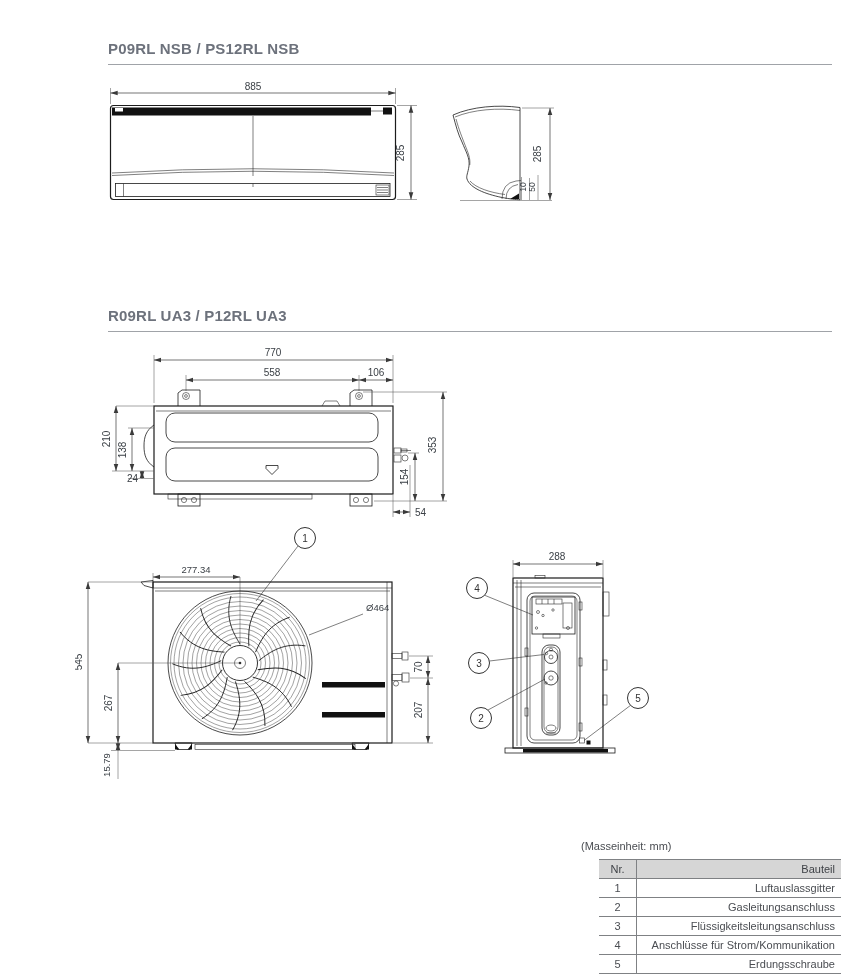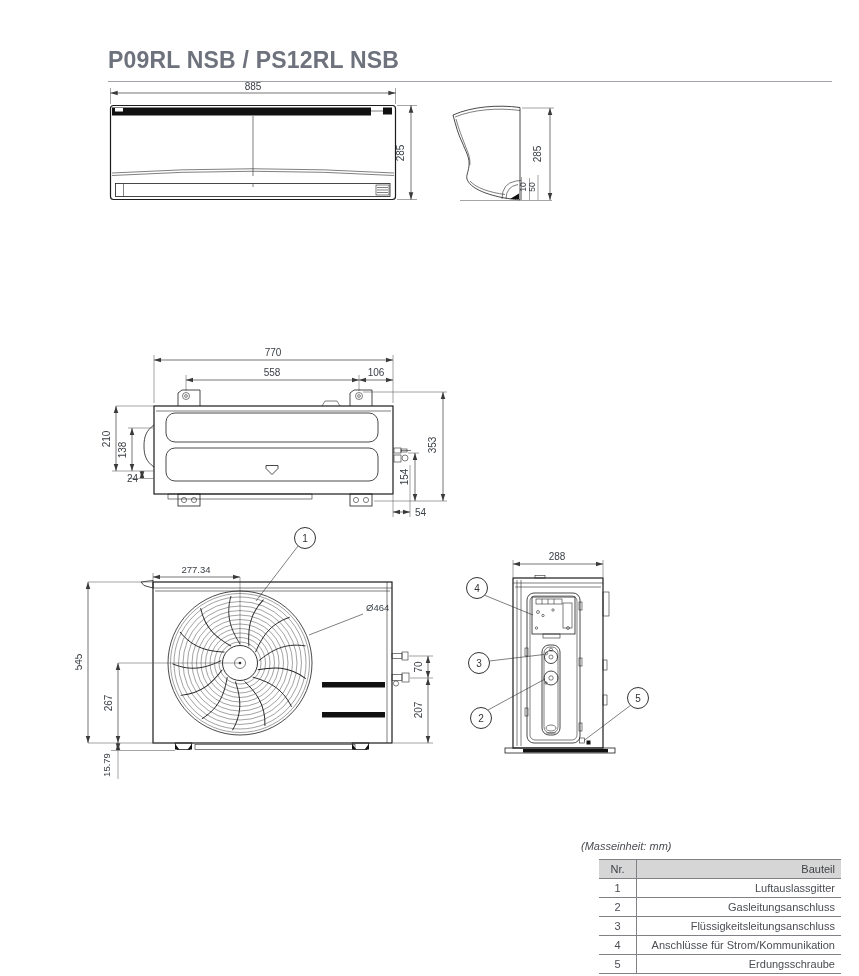--- a/index.html
+++ b/index.html
@@ -1,36 +1,36 @@
 <!DOCTYPE html>
 <html><head>
 <meta charset="utf-8">
 <style>
   html,body{margin:0;padding:0;background:#fff;}
   .page{position:relative;width:859px;height:976px;background:#ffffff;overflow:hidden;
         font-family:"Liberation Sans",sans-serif;}
-  .sec-title{position:absolute;left:108px;width:724px;font-size:23px;font-weight:600;
+  .sec-title{position:absolute;left:108px;width:724px;font-size:15px;font-weight:600;
              color:#6d727c;letter-spacing:.2px;padding-bottom:7px;border-bottom:1px solid #a0a3a8;}
   .abs{position:absolute;}
   
   .ol{fill:none;stroke:#1c1c1c;stroke-width:1.2;}
   .ol2{fill:none;stroke:#1c1c1c;stroke-width:0.8;}
   .tl{fill:none;stroke:#2a2a2a;stroke-width:0.6;}
   .ring{fill:none;stroke:#303030;stroke-width:0.45;}
   .spk{fill:none;stroke:#222;stroke-width:0.9;}
   .xl{fill:none;stroke:#5a5a5a;stroke-width:0.55;}
   .dl{fill:none;stroke:#3a3a3a;stroke-width:0.7;}
   .dim{font-family:"Liberation Sans",sans-serif;font-size:10px;fill:#3b4046;}
   .dim-s{font-family:"Liberation Sans",sans-serif;font-size:8.5px;fill:#3b4046;}
   .dim-m{font-family:"Liberation Sans",sans-serif;font-size:9.5px;fill:#3b4046;}
   .blk{fill:#111;stroke:none;}
   .co{fill:#ffffff;stroke:#333;stroke-width:1;}
   .cot{font-family:"Liberation Sans",sans-serif;font-size:10px;fill:#333;}
   
-  .units-note{font-size:11px;color:#4a4d52;margin:0 0 7px 0;font-style:italic;}
+  .units-note{font-size:11px;color:#4a4d52;margin:0 0 7px 0;}
   .parts{border-collapse:collapse;margin-left:18px;}
   .parts th,.parts td{font-size:11px;height:18px;border-top:1px solid #7f8184;
         border-bottom:1px solid #7f8184;padding:0 6px;color:#4a4d52;}
   .parts th{background:#d6d6d6;color:#3f4247;font-weight:400;}
   .col-nr{width:26px;text-align:center;border-right:1px solid #7f8184;}
   .col-bt{width:196px;text-align:right;}
   .parts th.col-bt{text-align:right;}
 </style>
 </head>
 <body>
@@ -98,20 +98,21 @@
     <line class="xl" x1="98" y1="93" x2="98" y2="118"></line>
     <text class="dim-s" x="85.5" y="105" text-anchor="middle" transform="rotate(-90 85.5 105)">10</text>
     <text class="dim-s" x="94.5" y="105" text-anchor="middle" transform="rotate(-90 94.5 105)">50</text>
     <line class="xl" x1="20" y1="118.5" x2="112" y2="118.5"></line>
 
     <line class="xl" x1="82" y1="26" x2="114" y2="26"></line>
     <line class="dl" x1="110" y1="26" x2="110" y2="118" marker-start="url(#ar)" marker-end="url(#ar)"></line>
     <text class="dim" x="101" y="72" text-anchor="middle" transform="rotate(-90 101 72)">285</text>
   </svg>
 
+  <h2 class="sec-title" style="top:295px">R09RL UA3 / P12RL UA3</h2>
 
   <svg class="abs" style="left:100px;top:345px" width="370" height="195" viewBox="0 0 370 195">
 
     <line class="xl" x1="54" y1="10" x2="54" y2="58"></line>
     <line class="xl" x1="293" y1="10" x2="293" y2="58"></line>
     <line class="dl" x1="54" y1="15" x2="293" y2="15" marker-start="url(#ar)" marker-end="url(#ar)"></line>
     <text class="dim" x="173" y="11" text-anchor="middle">770</text>
 
     <line class="xl" x1="86" y1="30" x2="86" y2="46"></line>
     <line class="xl" x1="259" y1="30" x2="259" y2="46"></line>

